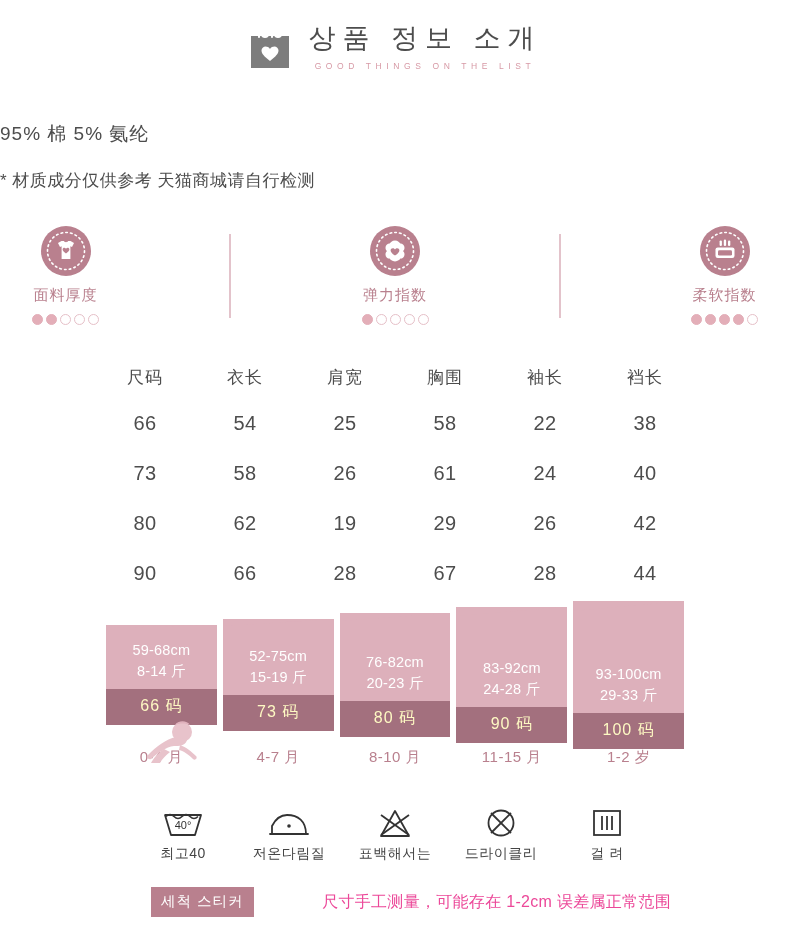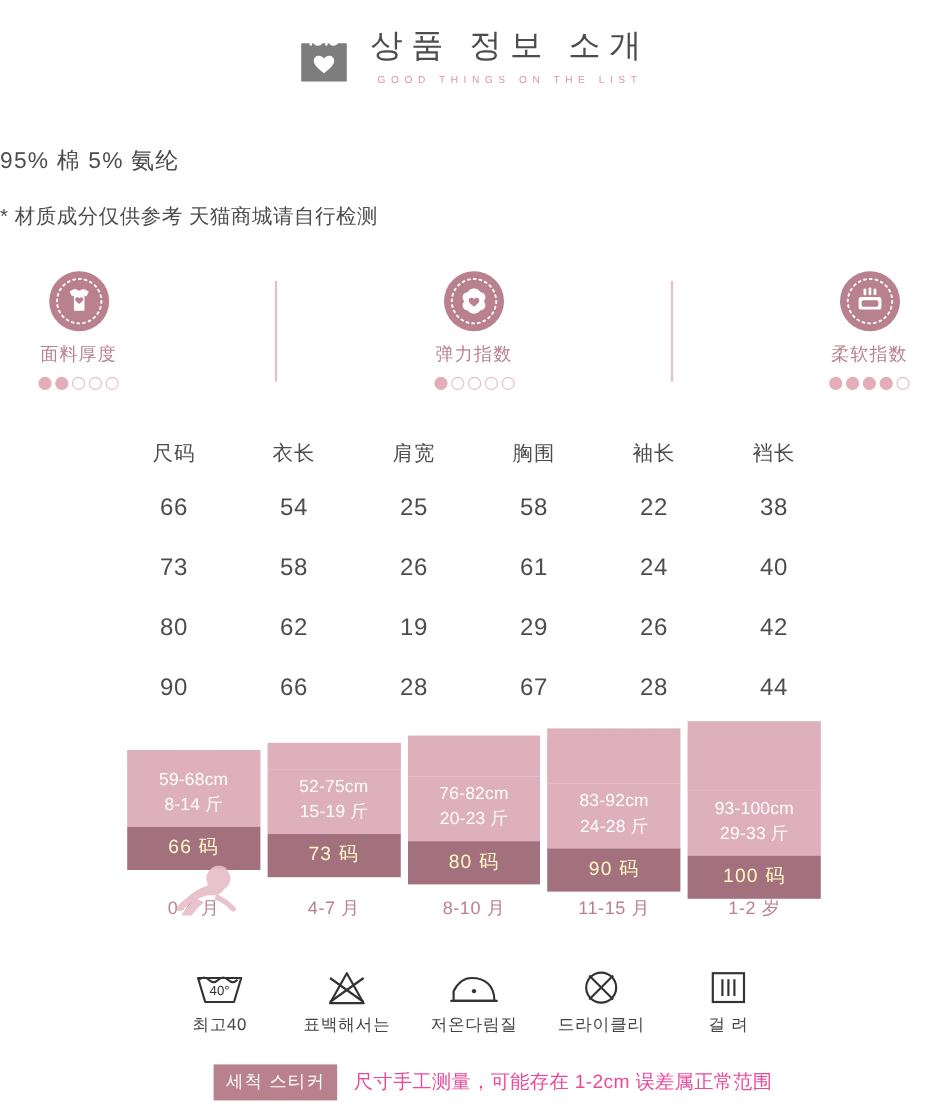--- a/index.html
+++ b/index.html
@@ -233,21 +233,21 @@
     letter-spacing: 0.5px;
     white-space: nowrap;
   }
 
   
   .footer {
     margin: 24px auto 0 auto;
     width: 520px;
     display: flex;
     align-items: center;
-    justify-content: center;
+    justify-content: space-between;
     gap: 14px;
     padding-left: 32px;
   }
   .sticker {
     background: #b9808e;
     color: #ffffff;
     font-size: 14.5px;
     padding: 5px 10px 6px 10px;
     letter-spacing: 1px;
     white-space: nowrap;
@@ -504,38 +504,38 @@
         <path d="M6 8 L42 8 L36 28 L12 28 Z" fill="none" stroke="#333333" stroke-width="1.8" stroke-linejoin="round"></path>
         <path d="M7 9.5 Q11 5.5, 15 9.5 T23 9.5 T31 9.5 T39 9.5" fill="none" stroke="#333333" stroke-width="1.6"></path>
         <text x="24" y="22" font-family="'Liberation Sans',sans-serif" font-size="11" fill="#333333" text-anchor="middle">40°</text>
       </svg>
     </div>
     <div class="care-label">최고40</div>
   </div>
 
   <div class="care-item">
     <div class="care-icon">
+      <svg width="48" height="32" viewBox="0 0 48 32">
+        <path d="M7 27 L41 27 C41 14, 33 8, 22 8 C15 8, 10 13, 7 19 Z" fill="none" stroke="#333333" stroke-width="1.8" stroke-linejoin="round"></path>
+        <line x1="5" y1="27" x2="43" y2="27" stroke="#333333" stroke-width="1.8" stroke-linecap="round"></line>
+        <circle cx="24" cy="19" r="1.8" fill="#333333"></circle>
+      </svg>
+    </div>
+    <div class="care-label">저온다림질</div>
+  </div>
+
+  <div class="care-item">
+    <div class="care-icon">
       <svg width="44" height="32" viewBox="0 0 44 32">
         <path d="M22 4 L36 29 L8 29 Z" fill="none" stroke="#333333" stroke-width="1.8" stroke-linejoin="round"></path>
         <line x1="8" y1="8" x2="36" y2="28" stroke="#333333" stroke-width="1.8"></line>
         <line x1="36" y1="8" x2="8" y2="28" stroke="#333333" stroke-width="1.8"></line>
       </svg>
     </div>
     <div class="care-label">표백해서는</div>
-  </div>
-
-  <div class="care-item">
-    <div class="care-icon">
-      <svg width="48" height="32" viewBox="0 0 48 32">
-        <path d="M7 27 L41 27 C41 14, 33 8, 22 8 C15 8, 10 13, 7 19 Z" fill="none" stroke="#333333" stroke-width="1.8" stroke-linejoin="round"></path>
-        <line x1="5" y1="27" x2="43" y2="27" stroke="#333333" stroke-width="1.8" stroke-linecap="round"></line>
-        <circle cx="24" cy="19" r="1.8" fill="#333333"></circle>
-      </svg>
-    </div>
-    <div class="care-label">저온다림질</div>
   </div>
 
   <div class="care-item">
     <div class="care-icon">
       <svg width="40" height="32" viewBox="0 0 40 32">
         <circle cx="20" cy="16" r="12.5" fill="none" stroke="#333333" stroke-width="1.8"></circle>
         <line x1="10" y1="6" x2="30" y2="26" stroke="#333333" stroke-width="1.8"></line>
         <line x1="30" y1="6" x2="10" y2="26" stroke="#333333" stroke-width="1.8"></line>
       </svg>
     </div>

